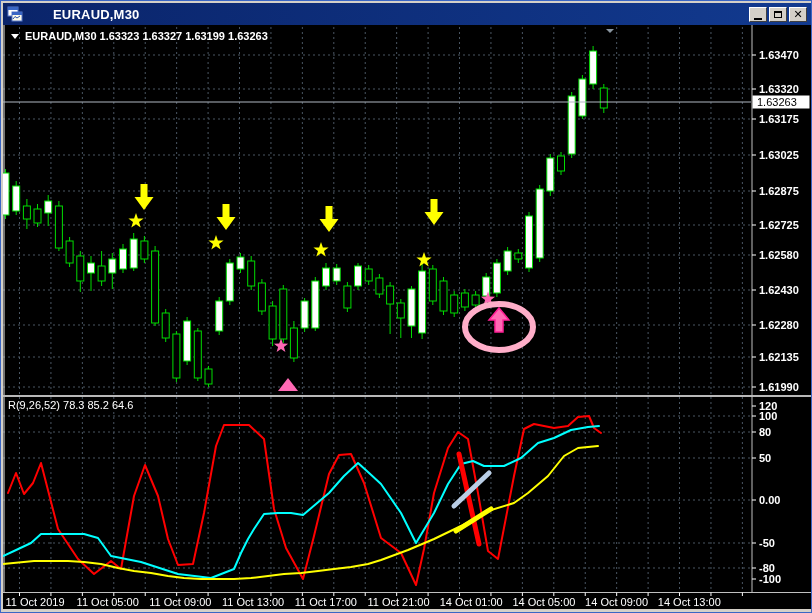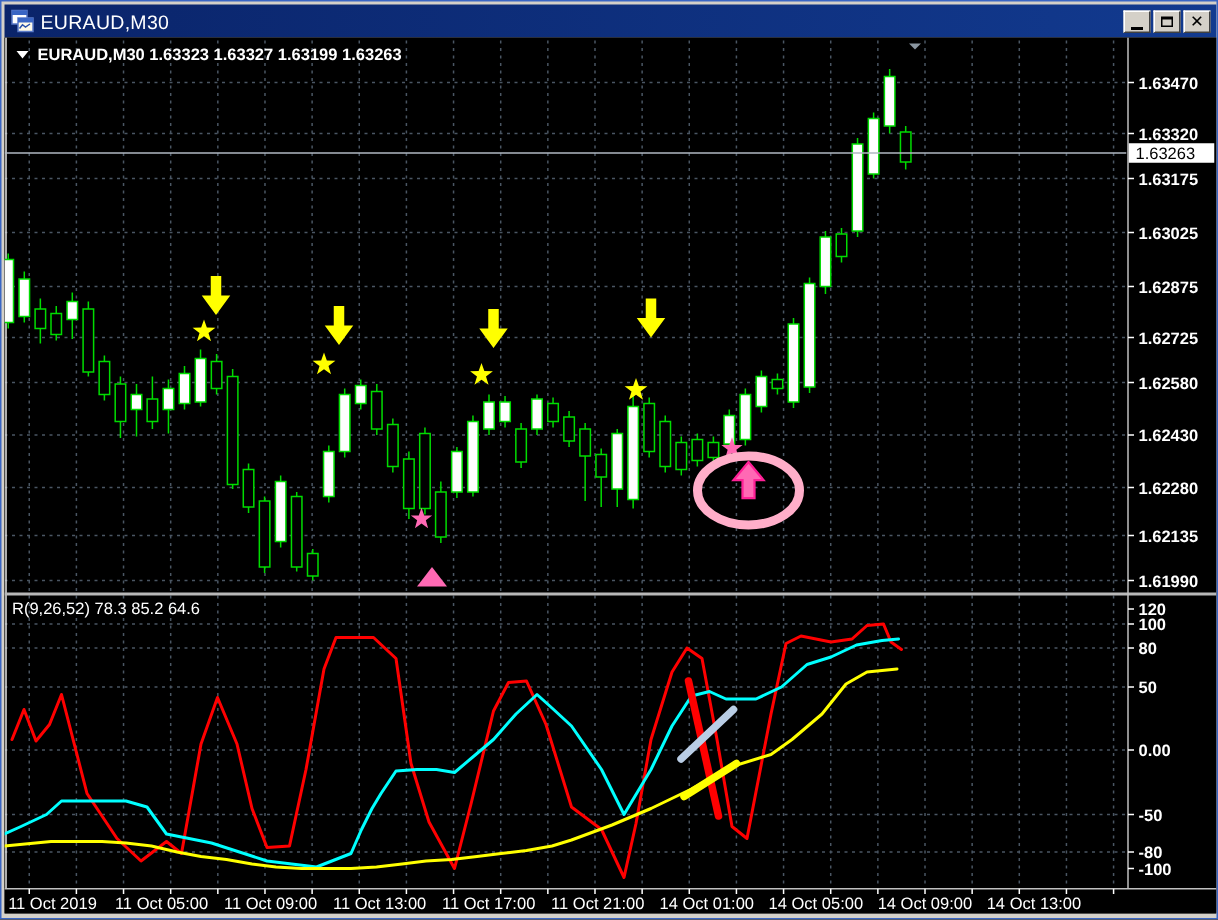--- a/index.html
+++ b/index.html
@@ -1,21 +1,21 @@
 <!DOCTYPE html>
 <html><head>
 <meta charset="utf-8">
 <style>
   html,body{margin:0;padding:0;background:#404040;}
   #window{position:relative;width:812px;height:613px;background:#d4d0c8;overflow:hidden;
           font-family:"Liberation Sans",sans-serif; box-sizing:border-box;border:1px solid #3a66c4;}
   #titlebar{position:absolute;left:2px;top:2px;width:808px;height:22px;background:linear-gradient(90deg,#0a246a,#123a8f);
             display:flex;align-items:center;color:#fff;}
   #titlebar .ticon{width:16px;height:16px;margin:0 4px 0 4px;flex:0 0 auto;}
-  #title-text{font-size:13px;font-weight:normal;letter-spacing:.2px;}
+  #title-text{font-size:13px;font-weight:bold;letter-spacing:.2px;margin-left:26px;}
   .winbtns{position:absolute;right:4px;top:4px;display:flex;gap:2px;}
   .wbtn{width:18px;height:15px;background:#d4d0c8;border:1px solid;border-color:#ffffff #404040 #404040 #ffffff;
         display:flex;align-items:center;justify-content:center;box-sizing:border-box;cursor:default;}
   .g-min{display:block;width:8px;height:2px;background:#000;margin-top:8px;}
   .g-max{display:block;width:8px;height:7px;border:1px solid #000;border-top:2px solid #000;box-sizing:border-box;}
   .g-close{font-size:11px;font-weight:bold;color:#000;line-height:1;font-family:"DejaVu Sans",sans-serif;}
   #chart-area{position:absolute;left:2px;top:24px;width:808px;height:584px;background:#000;text-align:center;}
   svg text{font-family:"Liberation Sans",sans-serif;}
 </style>
 </head>

